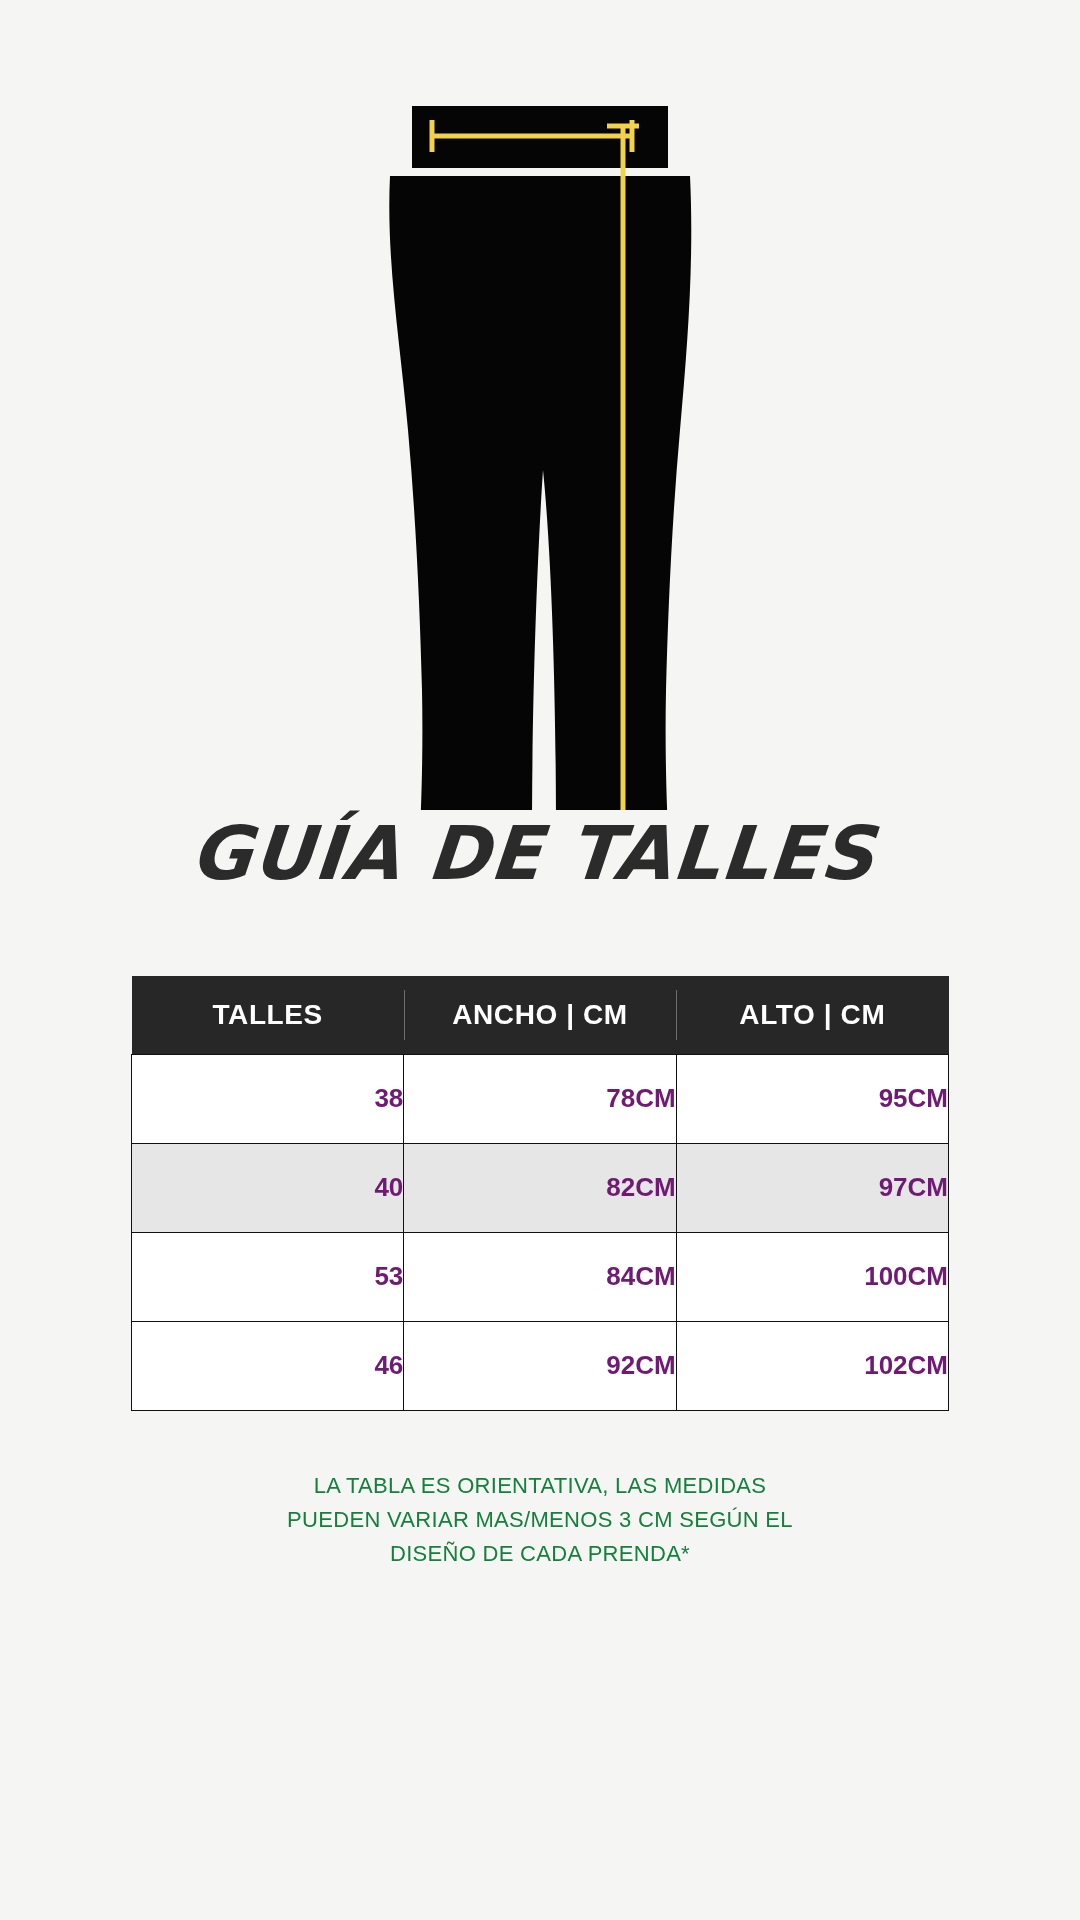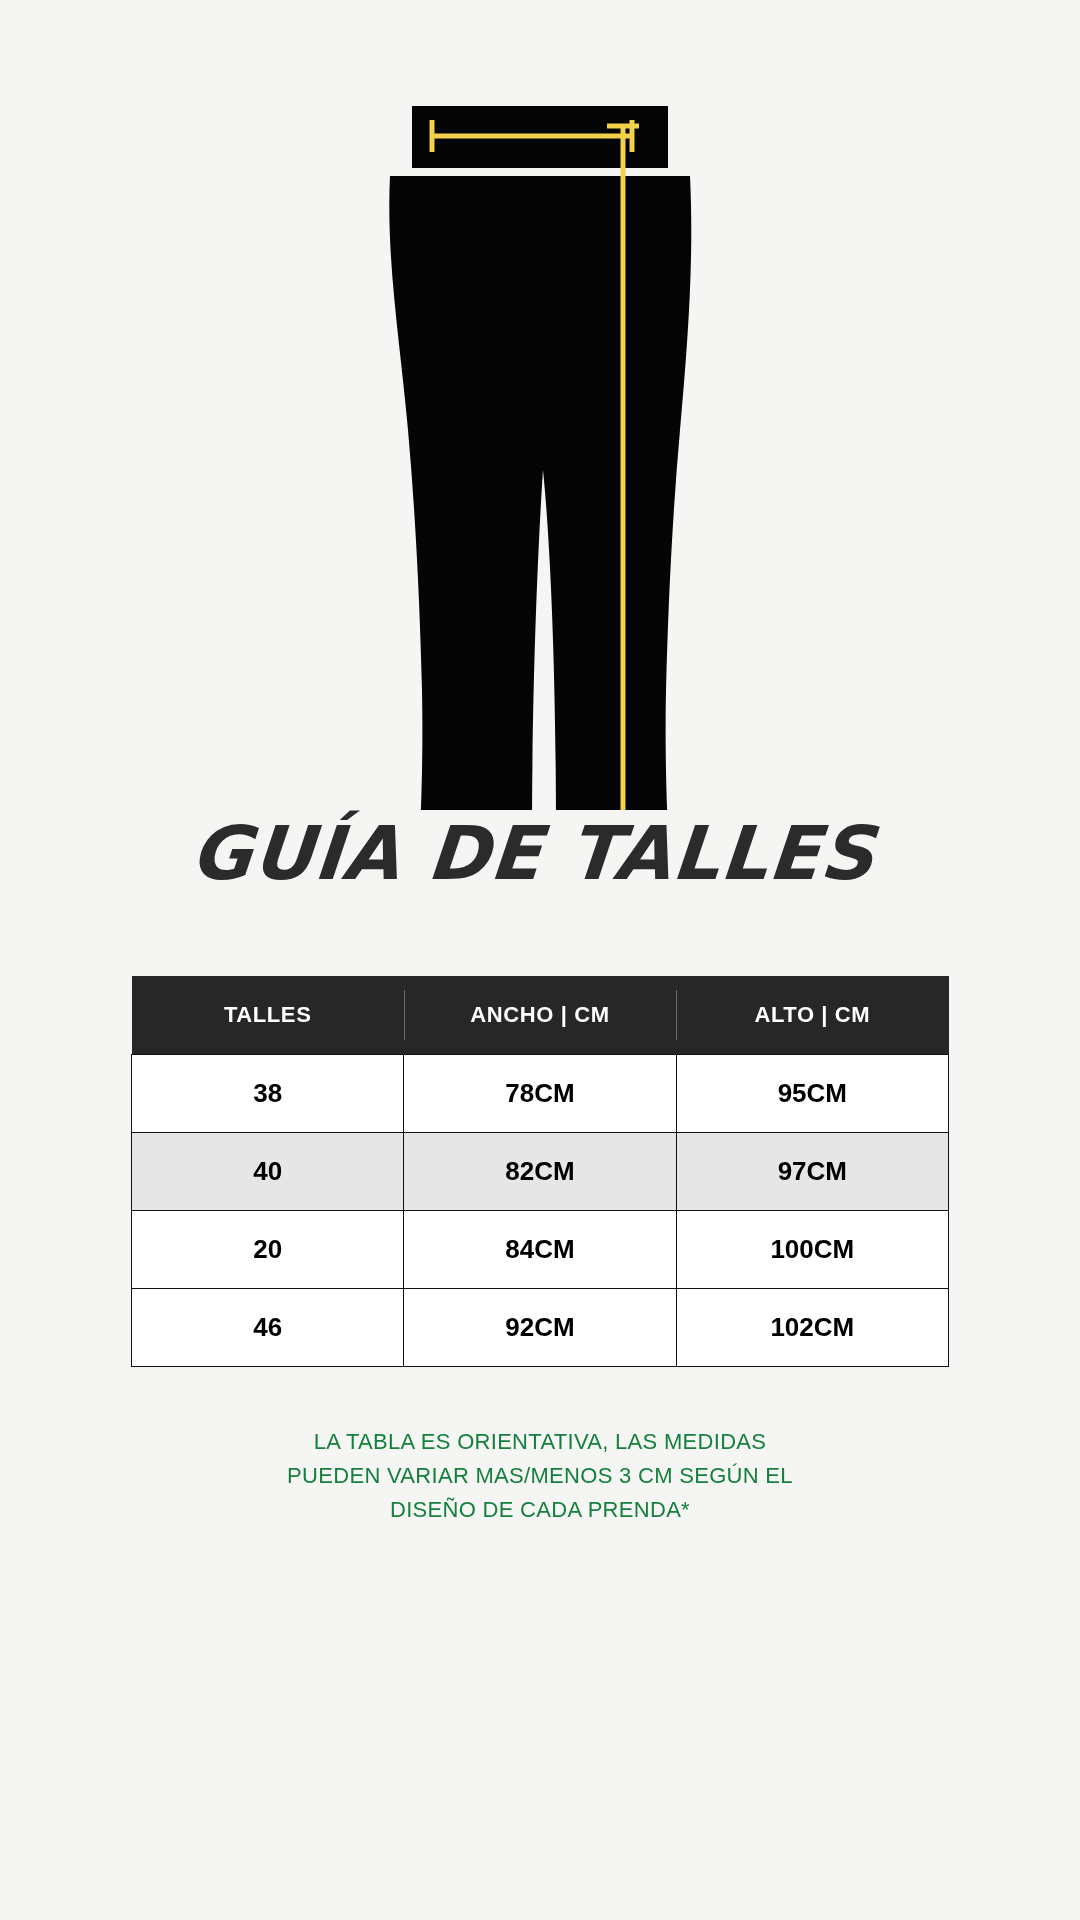--- a/index.html
+++ b/index.html
@@ -49,45 +49,45 @@
     width: 818px;
   }
   table {
     width: 100%;
     border-collapse: collapse;
     table-layout: fixed;
   }
   thead th {
     background: #272727;
     color: #ffffff;
-    font-size: 22px;
+    font-size: 28px;
     font-weight: 700;
     letter-spacing: 0.6px;
     height: 78px;
     vertical-align: middle;
     text-align: center;
     position: relative;
     margin-top: 32px;
   }
   thead th + th::before {
     content: "";
     position: absolute;
     left: 0;
     top: 14px;
     bottom: 14px;
     width: 1px;
     background: #6d6d6d;
   }
   tbody td {
-    height: 78px;
-    text-align: center;
+    height: 89px;
+    text-align: right;
     vertical-align: middle;
     font-size: 26px;
     font-weight: 700;
-    color: #000000;
+    color: #701a75;
     border: 1px solid #111111;
     background: #ffffff;
   }
   tbody tr.alt td { background: #e6e6e6; }
 
   
   .footnote {
     margin-top: 58px;
     text-align: center;
     font-size: 22px;
@@ -162,21 +162,21 @@
           <td>38</td>
           <td>78CM</td>
           <td>95CM</td>
         </tr>
         <tr class="alt">
           <td>40</td>
           <td>82CM</td>
           <td>97CM</td>
         </tr>
         <tr>
-          <td>20</td>
+          <td>53</td>
           <td>84CM</td>
           <td>100CM</td>
         </tr>
         <tr>
           <td>46</td>
           <td>92CM</td>
           <td>102CM</td>
         </tr>
       </tbody>
     </table>

